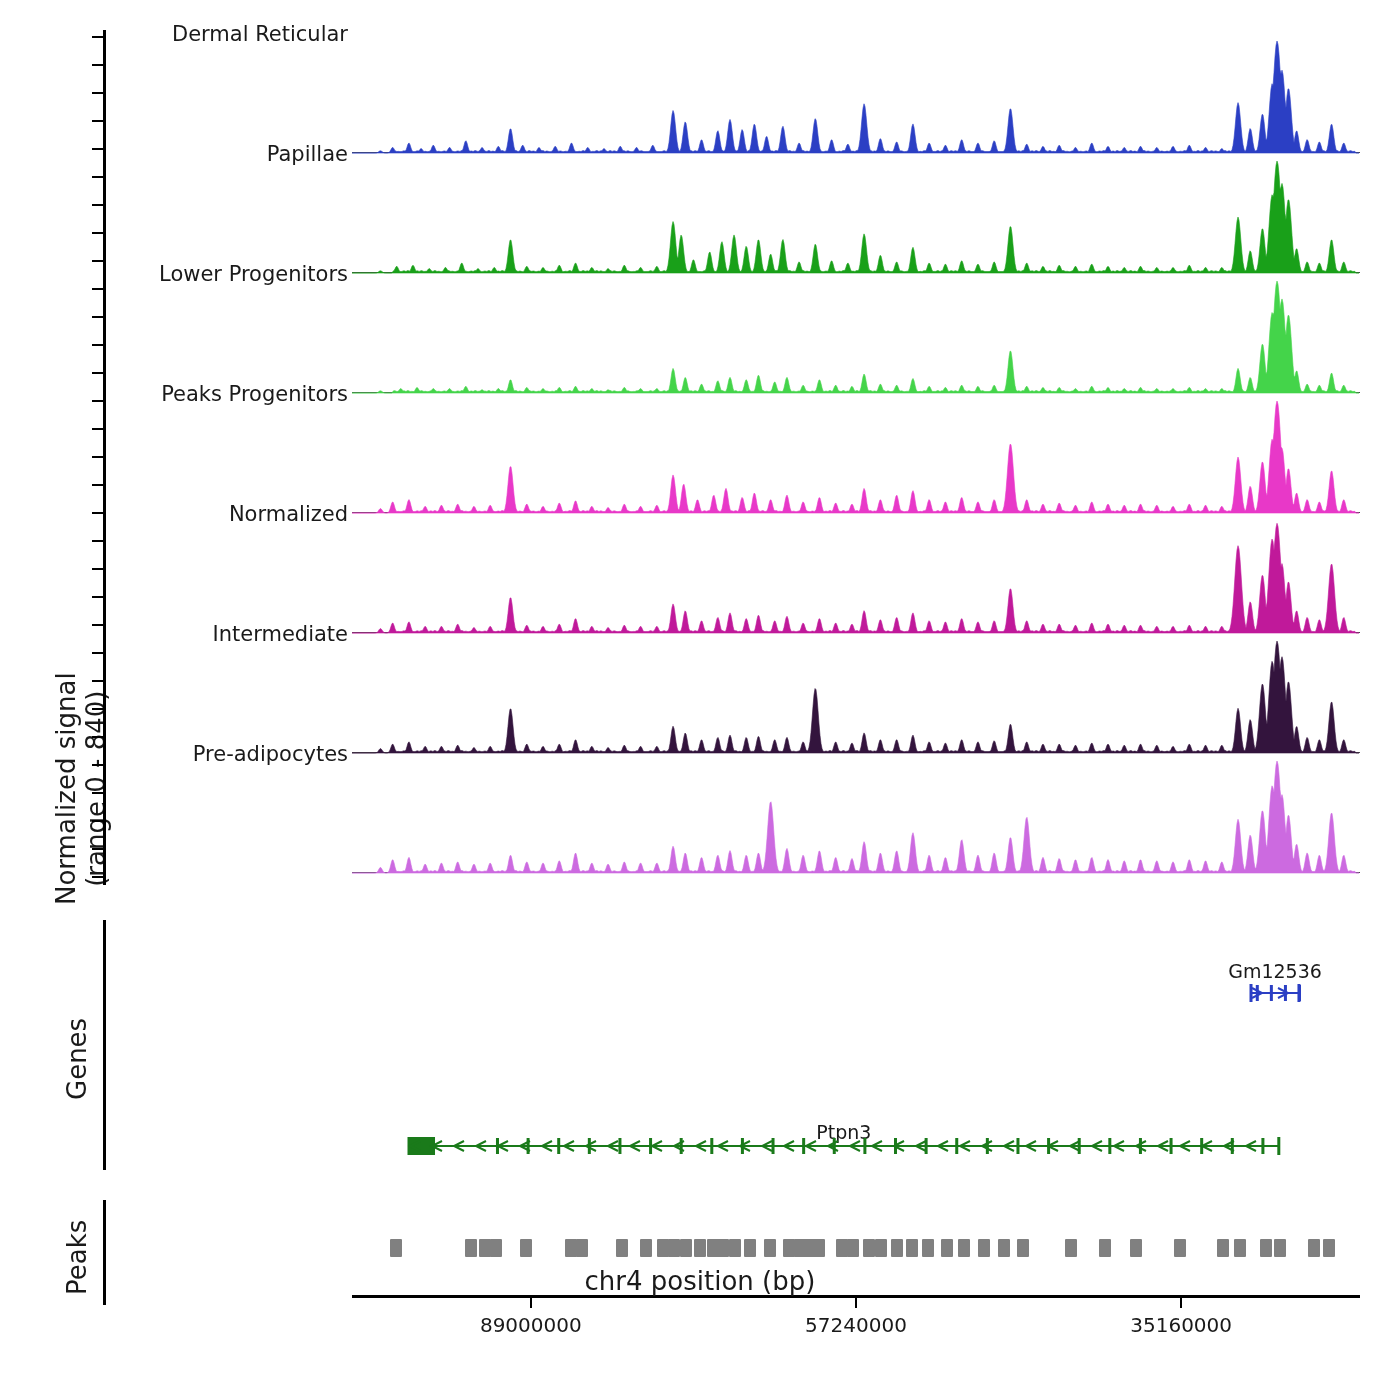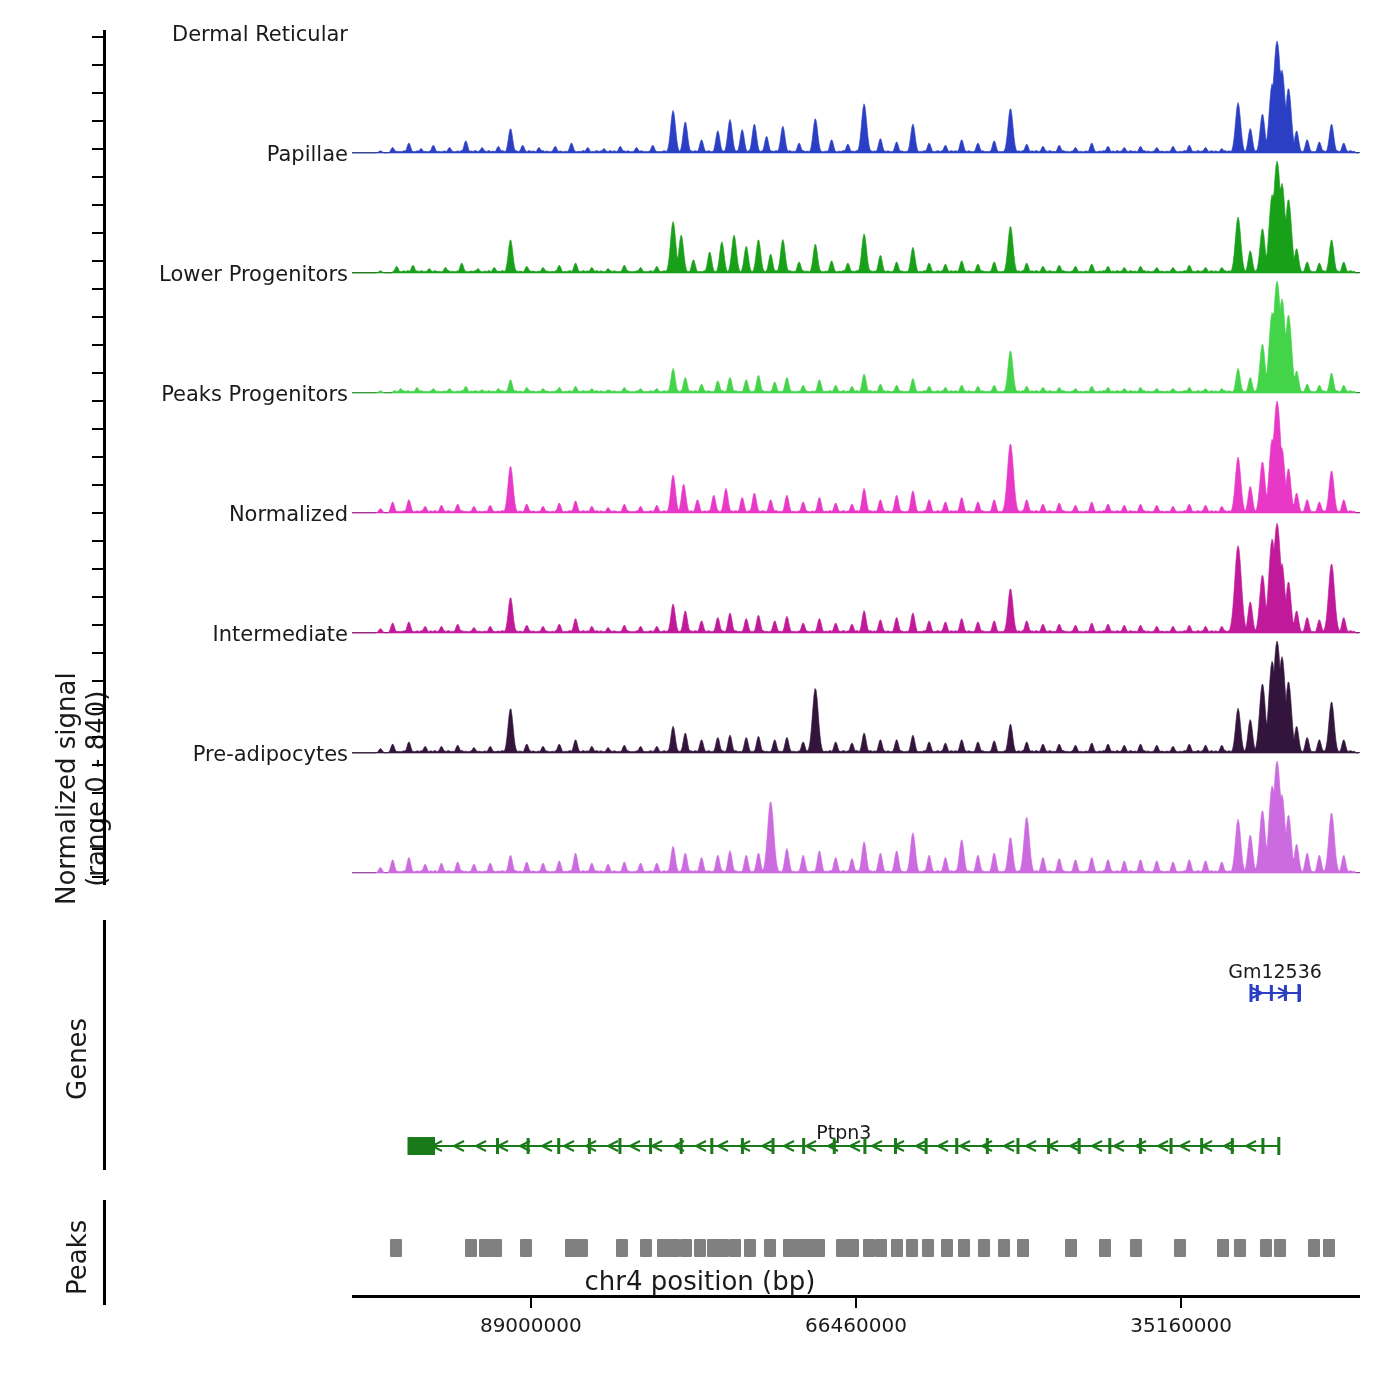--- a/index.html
+++ b/index.html
@@ -273,21 +273,21 @@
       <div class="peak" style="left: 1273.52px; top: 1239px; width: 12px; background: rgb(128, 128, 128);"></div>
       <div class="peak" style="left: 1307.66px; top: 1239px; width: 12px; background: rgb(128, 128, 128);"></div>
       <div class="peak" style="left: 1323.11px; top: 1239px; width: 12px; background: rgb(128, 128, 128);"></div>
     </div>
 
   <div id="xaxis">
       <div class="spine" style="left: 352px; top: 1295px; width: 1008px; height: 3px;"></div>
       <div class="tick" style="left: 529.839px; top: 1298px; width: 2px; height: 10px;"></div>
       <div class="xtick-label" style="left: 410.839px; width: 240px; top: 1313px;">89000000</div>
       <div class="tick" style="left: 855px; top: 1298px; width: 2px; height: 10px;"></div>
-      <div class="xtick-label" style="left: 736px; width: 240px; top: 1313px;">66460000</div>
+      <div class="xtick-label" style="left: 736px; width: 240px; top: 1313px;">57240000</div>
       <div class="tick" style="left: 1180.16px; top: 1298px; width: 2px; height: 10px;"></div>
       <div class="xtick-label" style="left: 1061.16px; width: 240px; top: 1313px;">35160000</div>
     </div>
 
   <div class="xlabel" style="top: 1266px; text-align: center;">chr4 position (bp)</div>
 
 <div class="tick" style="left: 92px; top: 36px; width: 12px;"></div>
     <div class="tick" style="left: 92px; top: 64px; width: 12px;"></div>
     <div class="tick" style="left: 92px; top: 92px; width: 12px;"></div>
     <div class="tick" style="left: 92px; top: 120px; width: 12px;"></div>

